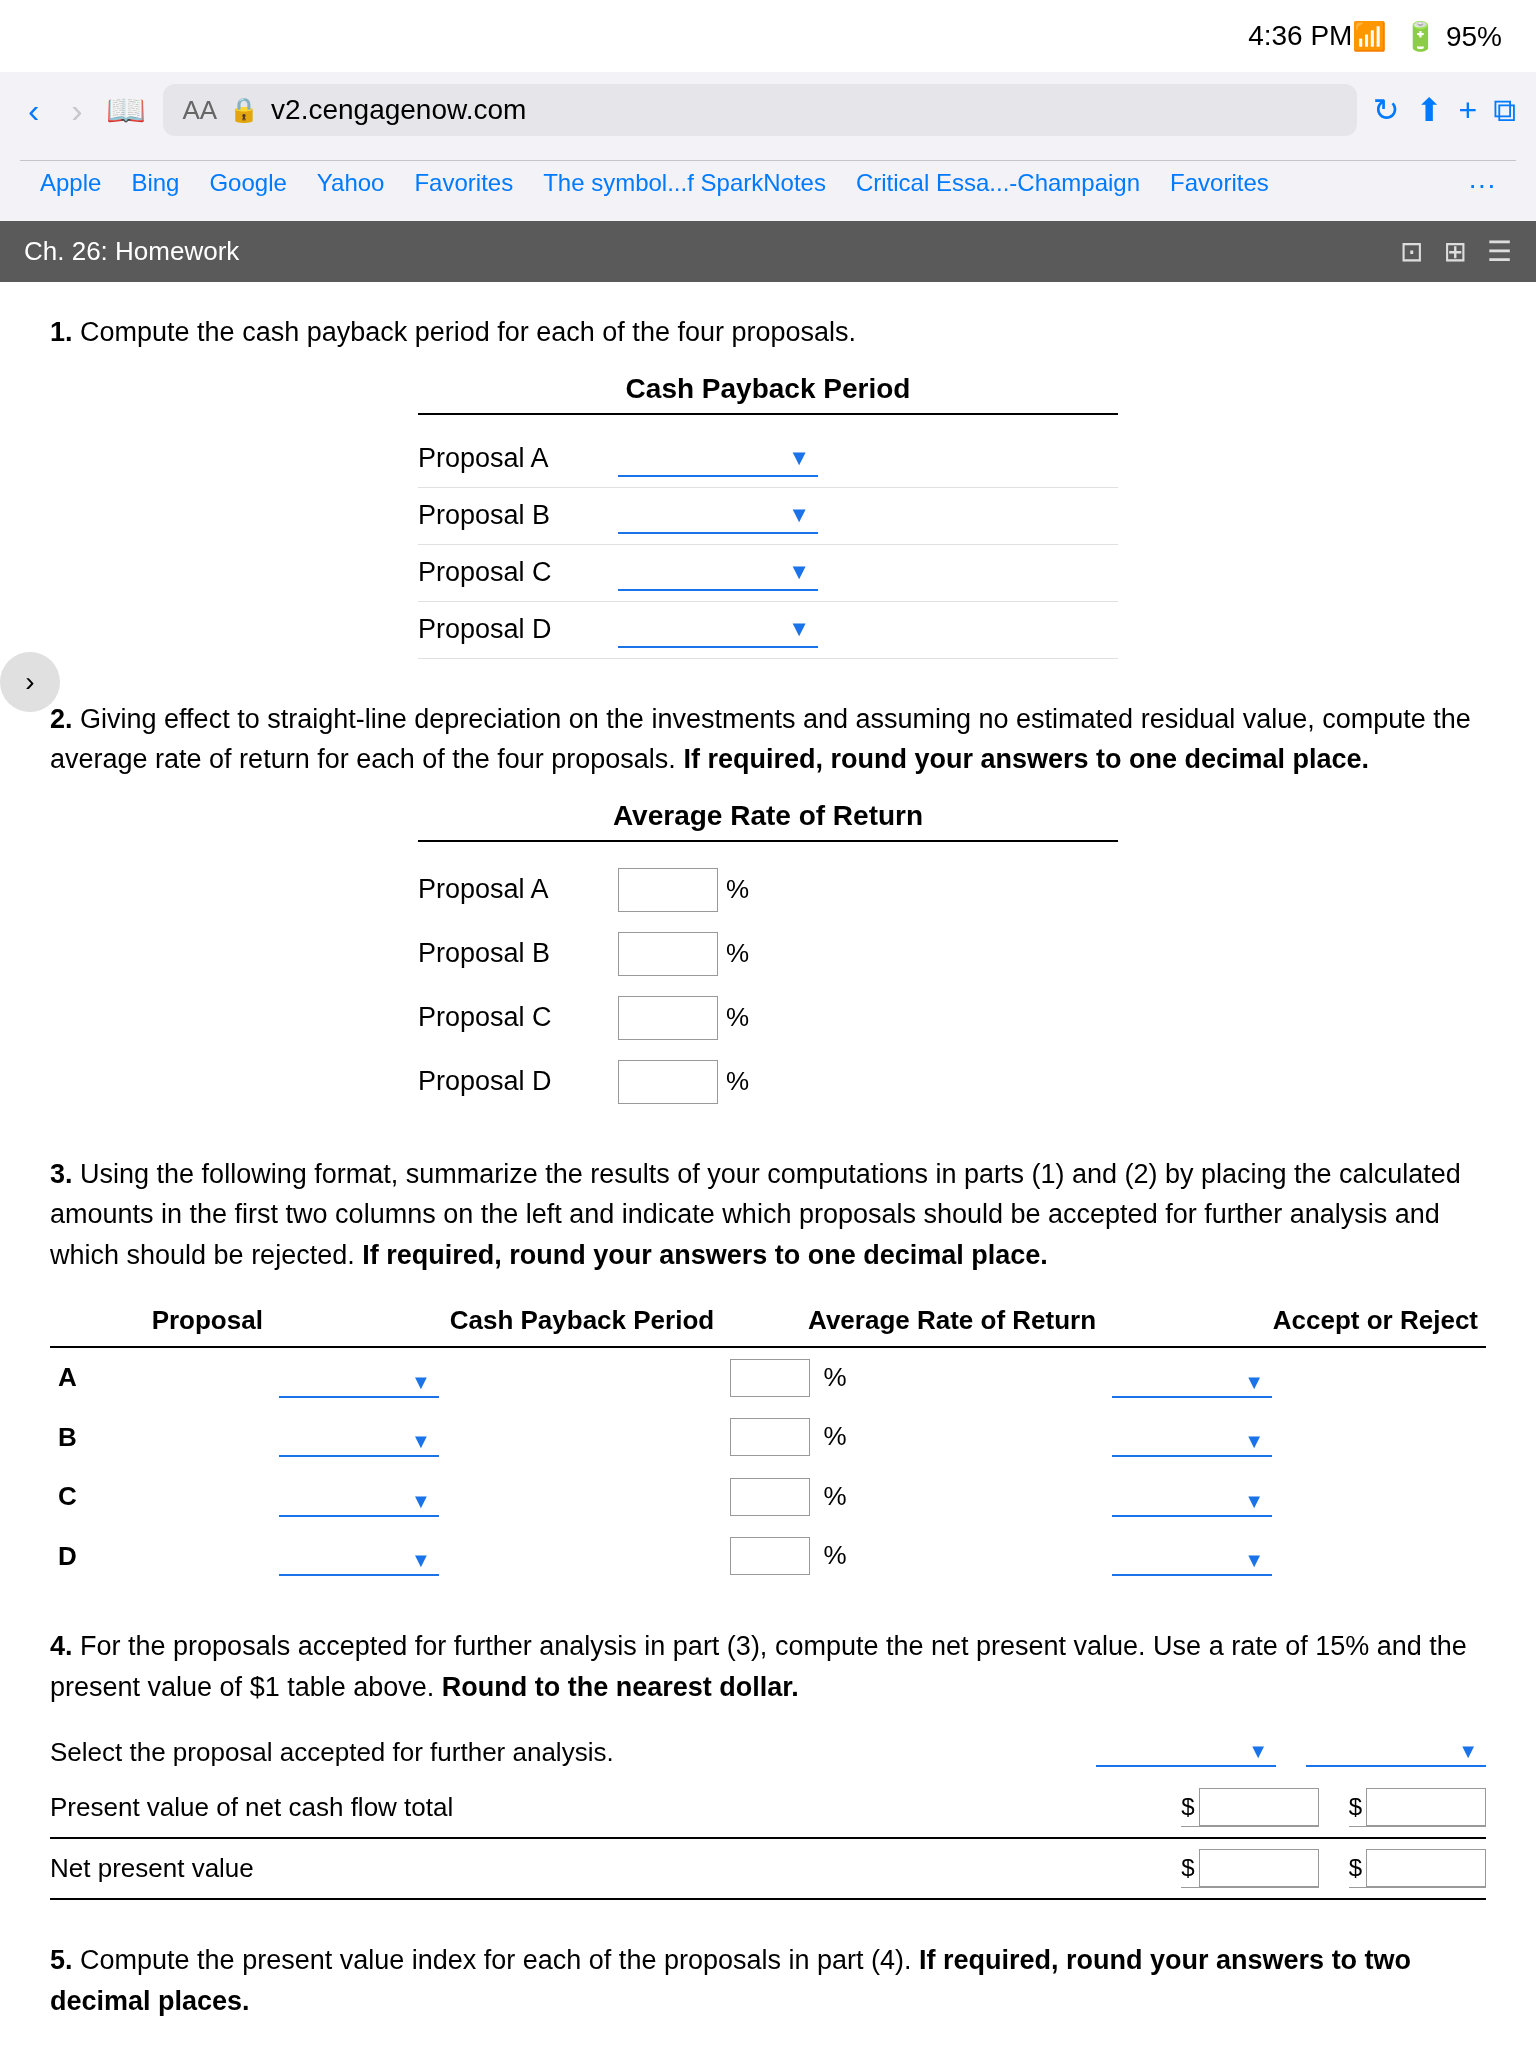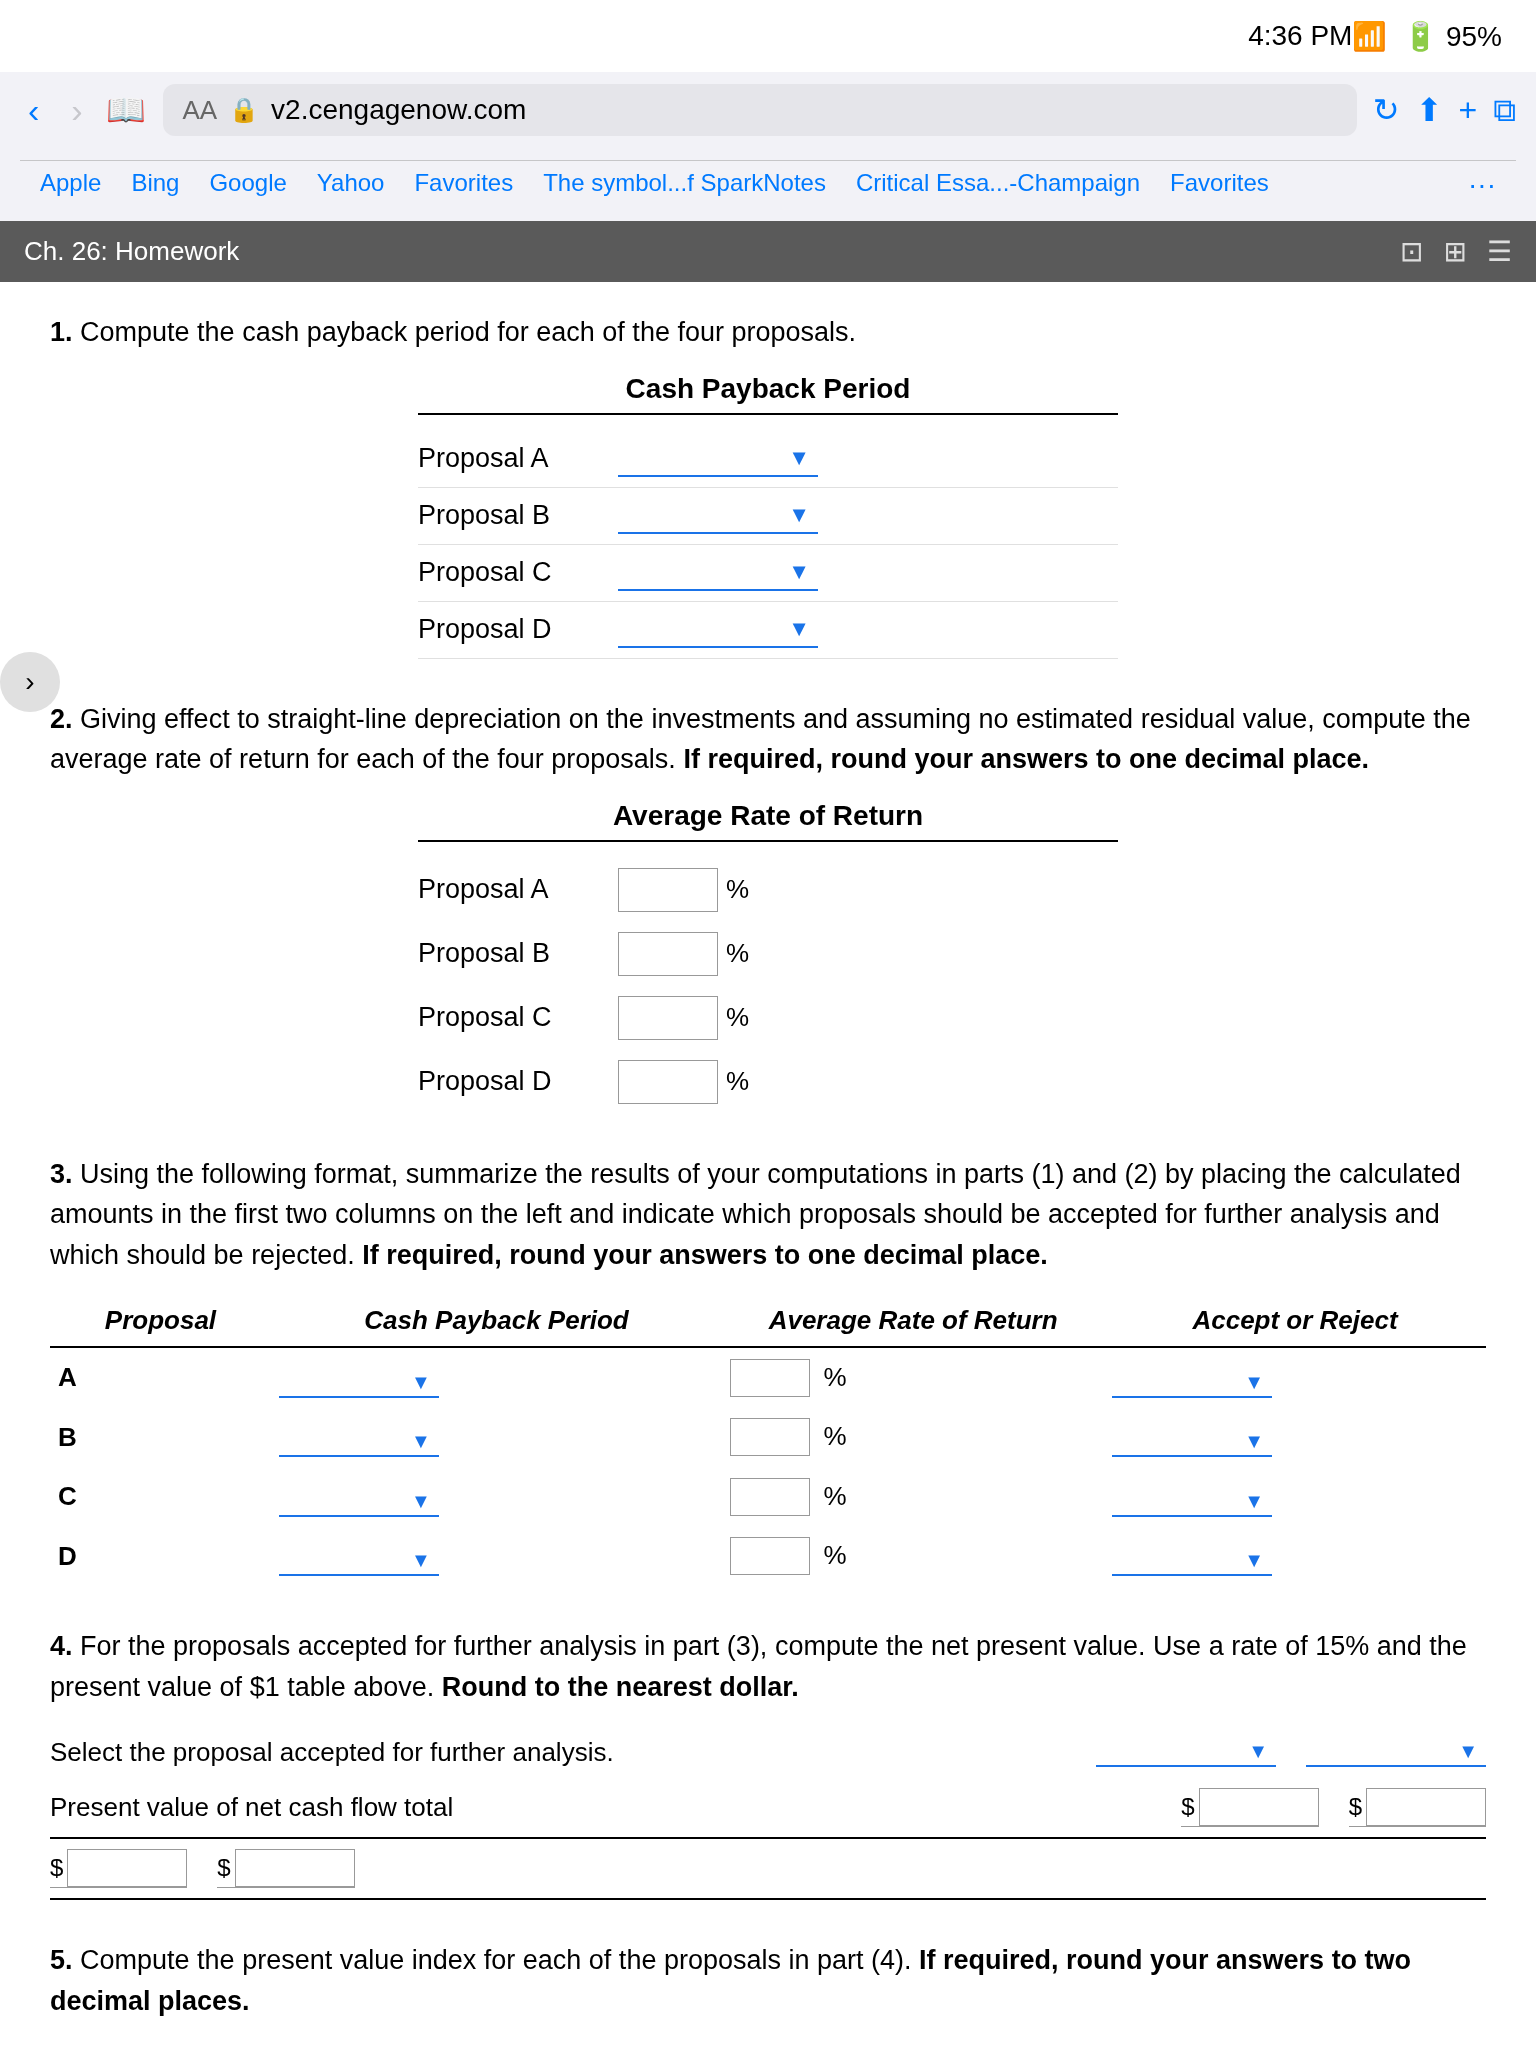--- a/index.html
+++ b/index.html
@@ -153,25 +153,24 @@
     .pct-label { font-size: 26px; }
 
     
     .summary-table {
       width: 100%;
       border-collapse: collapse;
       font-size: 26px;
     }
     .summary-table th {
       font-weight: 700;
-      text-align: center;
+      text-align: right;
       padding: 10px 8px;
       border-bottom: 2px solid #000;
       font-size: 26px;
-      font-style: italic;
     }
     .summary-table td {
       padding: 10px 8px;
       vertical-align: middle;
     }
     .summary-table .proposal-col { width: 80px; font-weight: 700; }
     .summary-table .cpb-col { width: 260px; }
     .summary-table .arr-col { width: 220px; }
     .summary-table .aor-col { width: 220px; }
 
@@ -529,20 +528,21 @@
             </div>
             <div class="dollar-input-wrap">
               <span class="dollar-sign">$</span>
               <input class="dollar-input" type="text" style="">
             </div>
           </div>
         </div>
 
 
         <div class="net-pv-row">
+          <div class="s4-label">Net present value</div>
           <div class="s4-inputs">
             <div class="dollar-input-wrap">
               <span class="dollar-sign">$</span>
               <input class="dollar-input" type="text" style="">
             </div>
             <div class="dollar-input-wrap">
               <span class="dollar-sign">$</span>
               <input class="dollar-input" type="text" style="">
             </div>
           </div>

